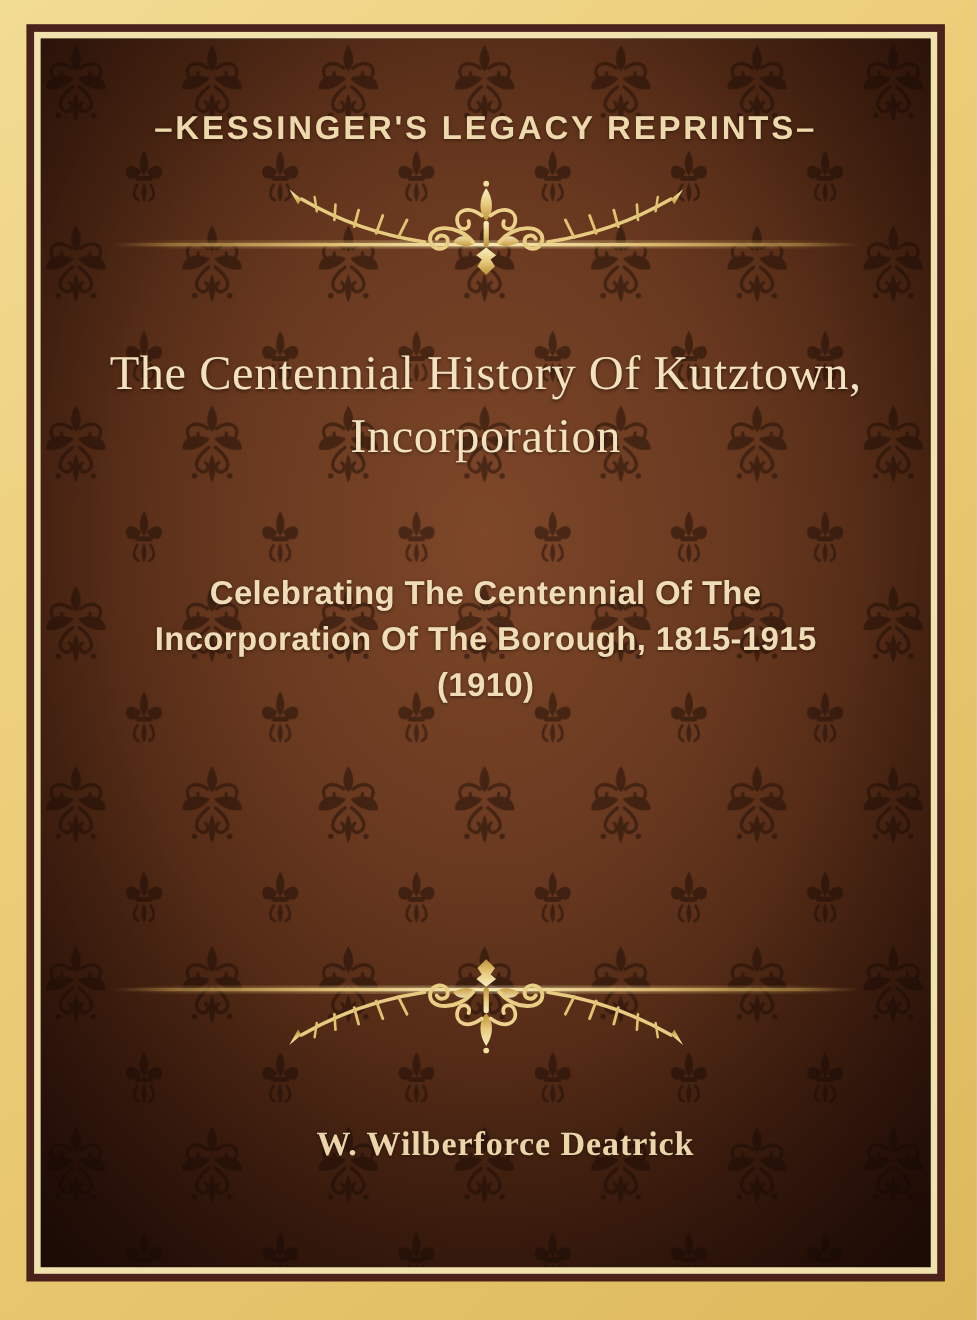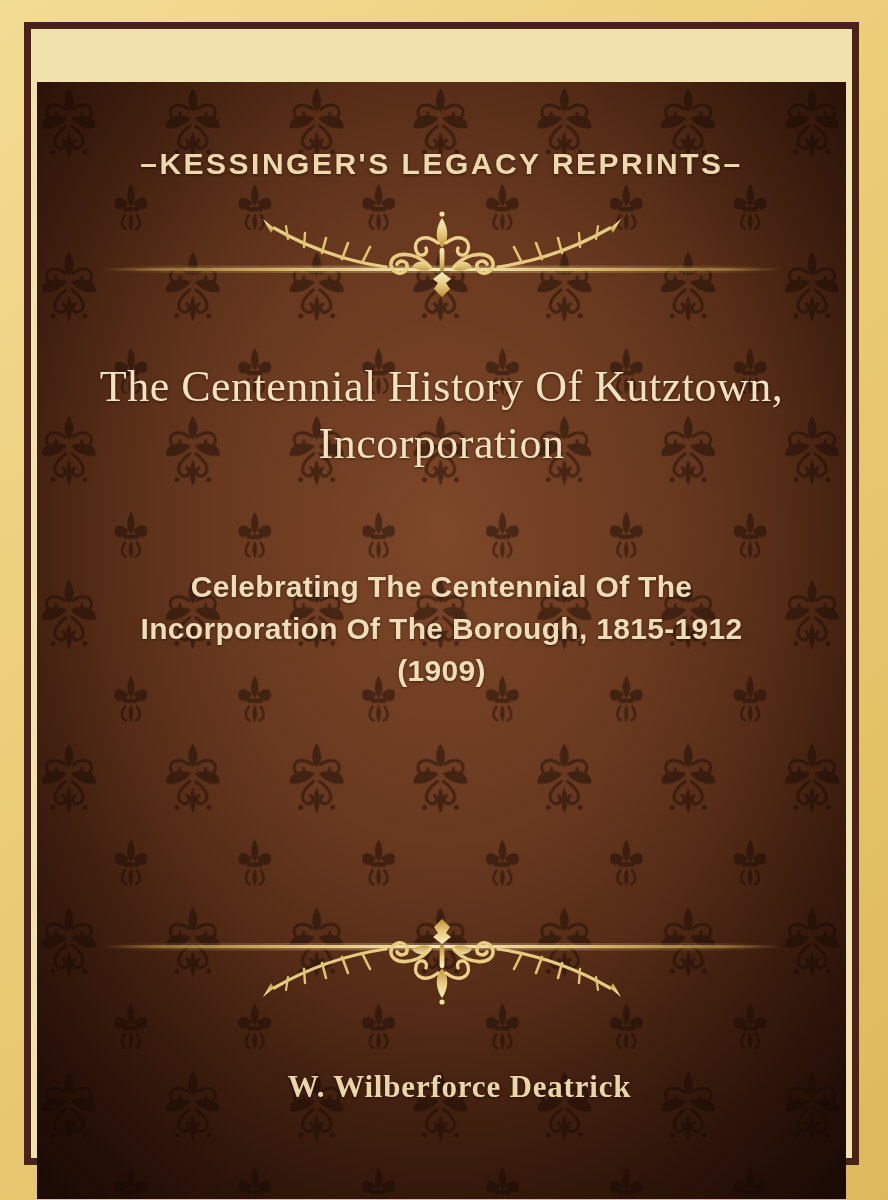--- a/index.html
+++ b/index.html
@@ -24,21 +24,20 @@
     width: 100%; height: 100%;
     background: #f0e1ad;
     padding: 6px;
     box-sizing: border-box;
   }
   .cover {
     position: relative;
     width: 100%; height: 100%;
     background: #000000;
     overflow: hidden;
-    margin-top: 47px;
   }
   .bg {
     position: absolute;
     left: 0; top: 0;
     width: 100%; height: 100%;
   }
 
   .txt {
     position: absolute;
     left: 0; right: 0;
@@ -193,22 +192,22 @@
           </g>
         </svg>
 
         <div class="txt title">
           <div>The Centennial History Of Kutztown,</div>
           <div>Incorporation</div>
         </div>
 
         <div class="txt subtitle">
           <div>Celebrating The Centennial Of The</div>
-          <div>Incorporation Of The Borough, 1815-1912</div>
-          <div>(1909)</div>
+          <div>Incorporation Of The Borough, 1815-1915</div>
+          <div>(1910)</div>
         </div>
 
         <svg class="ornament bottom" viewBox="0 0 680 92">
           <rect x="20" y="57.5" width="640" height="7.5" rx="3.5" fill="url(#goldLine)" opacity="0.3"></rect>
           <rect x="0" y="59.8" width="680" height="3.2" fill="url(#goldLine)"></rect>
           <g transform="translate(340,62)">
             <path d="M0,2 L-9,9 L-4,13 L-8,19 L0,27 L8,19 L4,13 L9,9 Z" fill="url(#goldV)"></path>
             <rect x="-2.4" y="-22" width="4.8" height="23" rx="2" fill="url(#goldV)"></rect>
             <path d="M0,-52 C-7,-42 -7,-29 0,-22 C7,-29 7,-42 0,-52 Z" fill="url(#goldV)"></path>
             <circle cx="0" cy="-56" r="2.6" fill="#f1e2a0"></circle>

